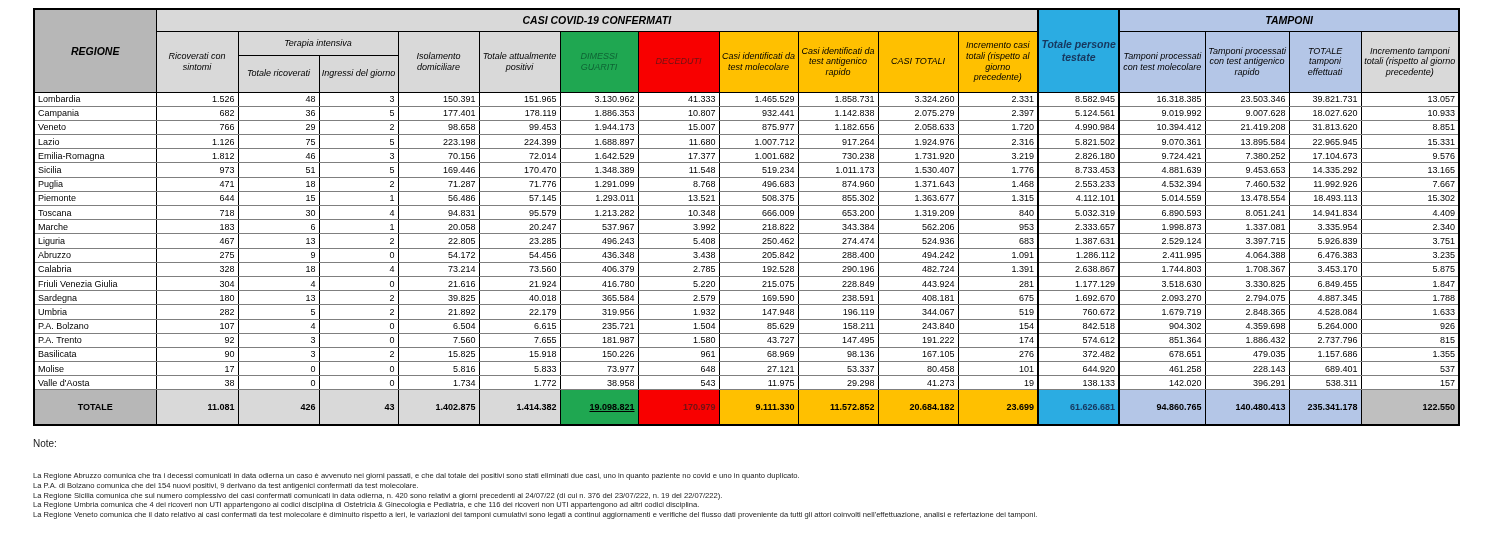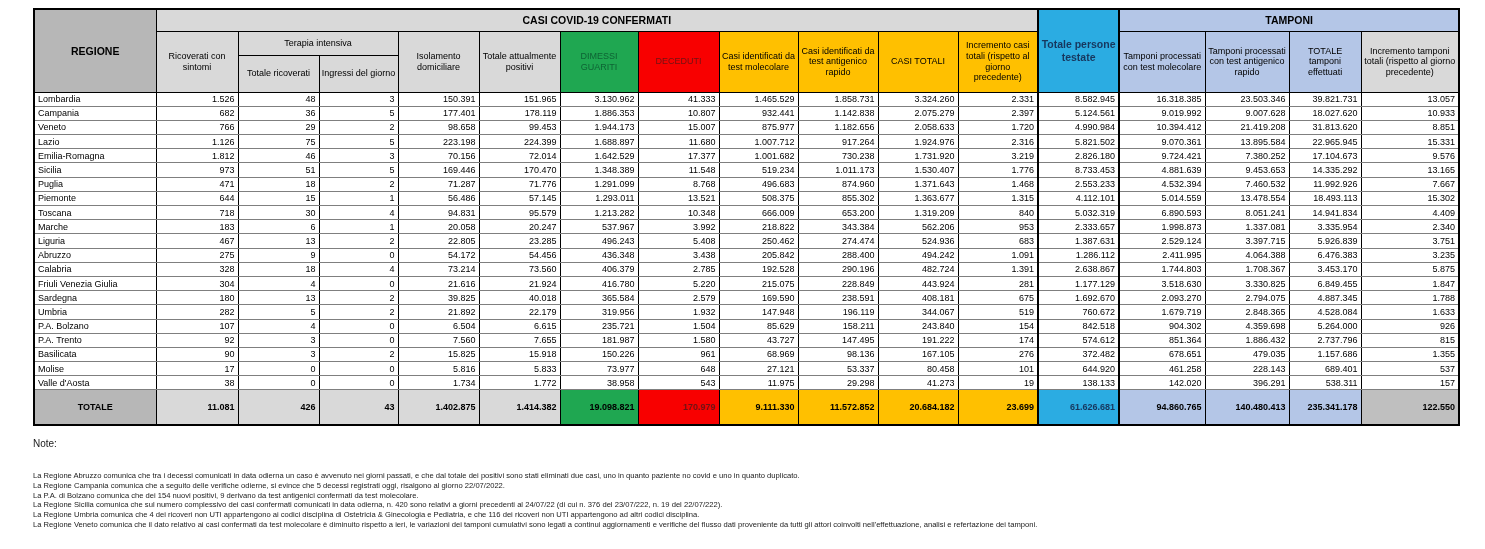--- a/index.html
+++ b/index.html
@@ -2,21 +2,21 @@
 <html lang="it"><head>
 <meta charset="utf-8">
 <style>
   * { margin:0; padding:0; box-sizing:border-box; }
   html,body { width:1485px; height:549px; background:#fff; font-family:"Liberation Sans", sans-serif; }
   .page { position:relative; width:1485px; height:549px; overflow:hidden; }
 
   .table-wrap { position:absolute; left:33px; top:8px; }
   table { border-collapse:collapse; table-layout:fixed; width:1425px; border:2px solid #000; }
   th, td { border:1px solid #000; overflow:hidden; }
-  thead th { font-size:9px; font-weight:normal; text-align:center; vertical-align:middle; padding:1px 2px; line-height:1.18; background:#d9d9d9; color:#000; }
+  thead th { font-size:9px; font-weight:normal; text-align:center; vertical-align:middle; padding:1px 2px; line-height:1.18; background:#d9d9d9; color:#000;font-style:italic; }
   tr.h1 th { font-weight:bold; font-size:10.5px; height:22px; }
   tr.h2 th { height:24px; }
   tr.h3 th { height:37px; }
   th.regione { background:#b7b7b7; font-weight:bold; font-size:9.5px; }
   th.band-casi { background:#d9d9d9; }
   th.band-tamponi { background:#b4c6e7; }
   th.h-dimessi { background:#1fa751; color:#0e6334; }
   th.h-deceduti { background:#f80000; color:#701214; }
   th.h-yellow { background:#ffc000; color:#000; }
   th.h-testate { background:#2bace2; color:#17375e; }
@@ -26,21 +26,21 @@
   .tkr { border-right:2px solid #000 !important; }
 
   tbody tr { height:14.2px; }
   tbody td { font-size:9px; background:#fff; border-bottom:1px solid #7f7f7f; white-space:nowrap; }
   td.region { text-align:left; padding-left:3px; }
   td.num { text-align:right; padding-right:3px; }
 
   tr.total { height:35px; }
   tr.total td { font-weight:bold; background:#d9d9d9; border-top:1px solid #000; border-bottom:2px solid #000; font-size:9px; }
   tr.total td.lbl { background:#b7b7b7; text-align:center; }
-  tr.total td.c-green { background:#1fa751; color:#000; }
+  tr.total td.c-green { background:#1fa751; color:#000;text-decoration:underline; }
   tr.total td.c-red { background:#f80000; color:#701214;margin-top:8px; }
   tr.total td.c-yellow { background:#ffc000; color:#000;padding-left:28px; }
   tr.total td.c-cyan { background:#2bace2; color:#17375e; }
   tr.total td.c-blue { background:#b4c6e7; color:#000; }
   tr.total td.c-gray { background:#bfbfbf; color:#000; }
 
   .notes { position:absolute; left:33px; top:438px; width:1430px; color:#1a1a1a; }
   .notes-title { font-size:10px; margin-bottom:22px; }
   .note-line { font-size:7.6px; line-height:9.8px; white-space:nowrap; }
 </style>
@@ -516,19 +516,18 @@
             <td class="num c-blue">235.341.178</td>
             <td class="num c-gray">122.550</td>
           </tr>
         </tbody>
     </table>
   </div>
 
   <div class="notes">
     <div class="notes-title">Note:</div>
     <div class="note-line">La Regione Abruzzo  comunica che tra i decessi comunicati in data odierna un caso è avvenuto nei giorni passati, e che dal totale dei positivi sono stati eliminati due casi, uno in quanto paziente no covid e uno in quanto duplicato.</div>
-    <div class="note-line">La Regione Campania comunica che a seguito delle verifiche odierne, si evince che 5 decessi registrati oggi, risalgono al giorno 22/07/2022.</div>
     <div class="note-line">La P.A. di Bolzano comunica che dei 154 nuovi positivi, 9 derivano da test antigenici confermati da test molecolare.</div>
     <div class="note-line">La Regione Sicilia comunica che sul numero complessivo dei casi confermati comunicati in data odierna, n. 420 sono relativi a giorni precedenti al 24/07/22 (di cui n. 376 del 23/07/222, n. 19 del 22/07/222).</div>
     <div class="note-line">La Regione Umbria comunica che 4 dei ricoveri non UTI appartengono ai codici disciplina di Ostetricia &amp; Ginecologia e Pediatria, e che 116 dei ricoveri non UTI appartengono ad altri codici disciplina.</div>
     <div class="note-line">La Regione Veneto comunica che il dato relativo ai casi confermati da test molecolare è diminuito rispetto a ieri, le variazioni dei tamponi cumulativi sono legati a continui aggiornamenti e verifiche del flusso dati proveniente da tutti gli attori coinvolti nell'effettuazione, analisi e refertazione dei tamponi.</div>
   </div>
 </div>
 
 </body></html>

